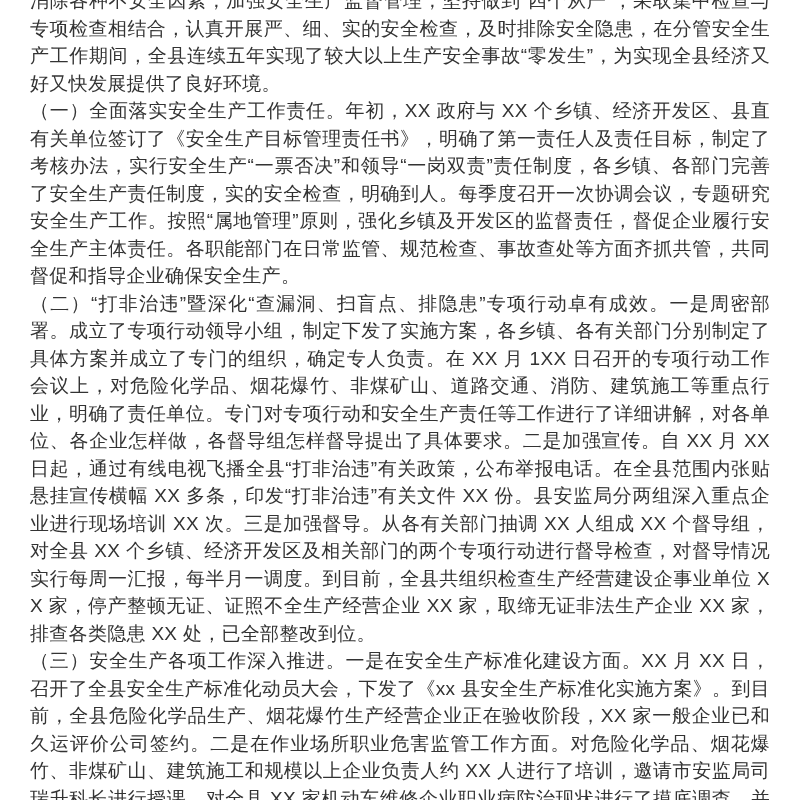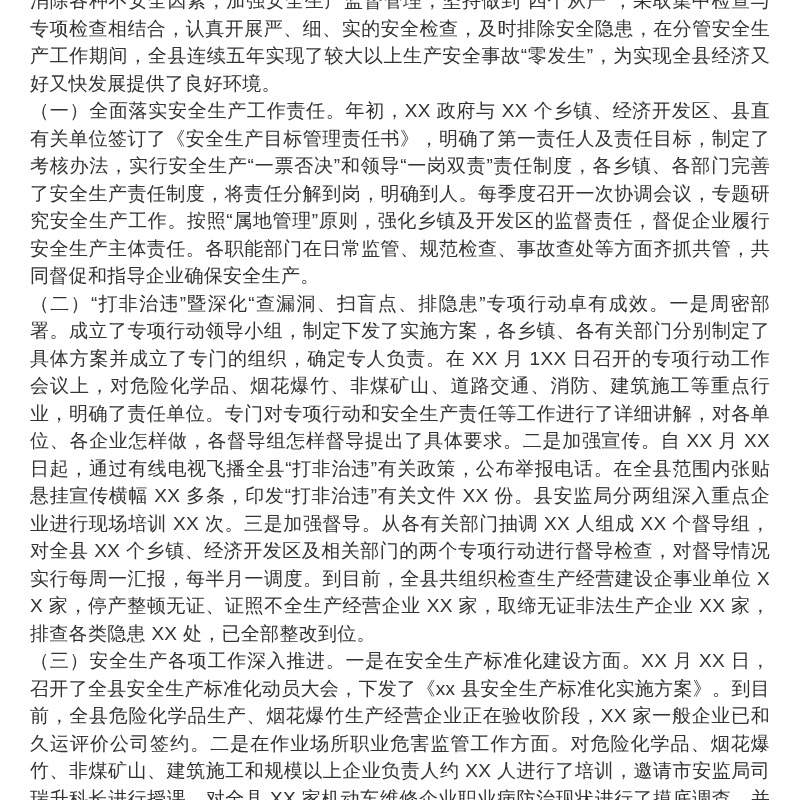--- a/index.html
+++ b/index.html
@@ -27,16 +27,16 @@
     text-justify: inter-ideograph;
     word-break: break-all;
     letter-spacing: 0.3px;
   }
 </style>
 </head>
 <body>
 
 <div class="page">
   <p class="para">消除各种不安全因素，加强安全生产监督管理，坚持做到“四个从严”，采取集中检查与专项检查相结合，认真开展严、细、实的安全检查，及时排除安全隐患，在分管安全生产工作期间，全县连续五年实现了较大以上生产安全事故“零发生”，为实现全县经济又好又快发展提供了良好环境。</p>
-  <p class="para">（一）全面落实安全生产工作责任。年初，XX 政府与 XX 个乡镇、经济开发区、县直有关单位签订了《安全生产目标管理责任书》，明确了第一责任人及责任目标，制定了考核办法，实行安全生产“一票否决”和领导“一岗双责”责任制度，各乡镇、各部门完善了安全生产责任制度，将责任分解到岗，明确到人。每季度召开一次协调会议，专题研究安全生产工作。按照“属地管理”原则，强化乡镇及开发区的监督责任，督促企业履行安全生产主体责任。各职能部门在日常监管、规范检查、事故查处等方面齐抓共管，共同督促和指导企业确保安全生产。</p>
+  <p class="para">（一）全面落实安全生产工作责任。年初，XX 政府与 XX 个乡镇、经济开发区、县直有关单位签订了《安全生产目标管理责任书》，明确了第一责任人及责任目标，制定了考核办法，实行安全生产“一票否决”和领导“一岗双责”责任制度，各乡镇、各部门完善了安全生产责任制度，实的安全检查，明确到人。每季度召开一次协调会议，专题研究安全生产工作。按照“属地管理”原则，强化乡镇及开发区的监督责任，督促企业履行安全生产主体责任。各职能部门在日常监管、规范检查、事故查处等方面齐抓共管，共同督促和指导企业确保安全生产。</p>
   <p class="para">（二）“打非治违”暨深化“查漏洞、扫盲点、排隐患”专项行动卓有成效。一是周密部署。成立了专项行动领导小组，制定下发了实施方案，各乡镇、各有关部门分别制定了具体方案并成立了专门的组织，确定专人负责。在 XX 月 1XX 日召开的专项行动工作会议上，对危险化学品、烟花爆竹、非煤矿山、道路交通、消防、建筑施工等重点行业，明确了责任单位。专门对专项行动和安全生产责任等工作进行了详细讲解，对各单位、各企业怎样做，各督导组怎样督导提出了具体要求。二是加强宣传。自 XX 月 XX 日起，通过有线电视飞播全县“打非治违”有关政策，公布举报电话。在全县范围内张贴悬挂宣传横幅 XX 多条，印发“打非治违”有关文件 XX 份。县安监局分两组深入重点企业进行现场培训 XX 次。三是加强督导。从各有关部门抽调 XX 人组成 XX 个督导组，对全县 XX 个乡镇、经济开发区及相关部门的两个专项行动进行督导检查，对督导情况实行每周一汇报，每半月一调度。到目前，全县共组织检查生产经营建设企事业单位 XX 家，停产整顿无证、证照不全生产经营企业 XX 家，取缔无证非法生产企业 XX 家，排查各类隐患 XX 处，已全部整改到位。</p>
   <p class="para">（三）安全生产各项工作深入推进。一是在安全生产标准化建设方面。XX 月 XX 日，召开了全县安全生产标准化动员大会，下发了《xx 县安全生产标准化实施方案》。到目前，全县危险化学品生产、烟花爆竹生产经营企业正在验收阶段，XX 家一般企业已和久运评价公司签约。二是在作业场所职业危害监管工作方面。对危险化学品、烟花爆竹、非煤矿山、建筑施工和规模以上企业负责人约 XX 人进行了培训，邀请市安监局司瑞升科长进行授课。对全县 XX 家机动车维修企业职业病防治现状进行了摸底调查，并登记建档。三是下发了《关于做好职</p>
 </div>
 
 </body></html>

